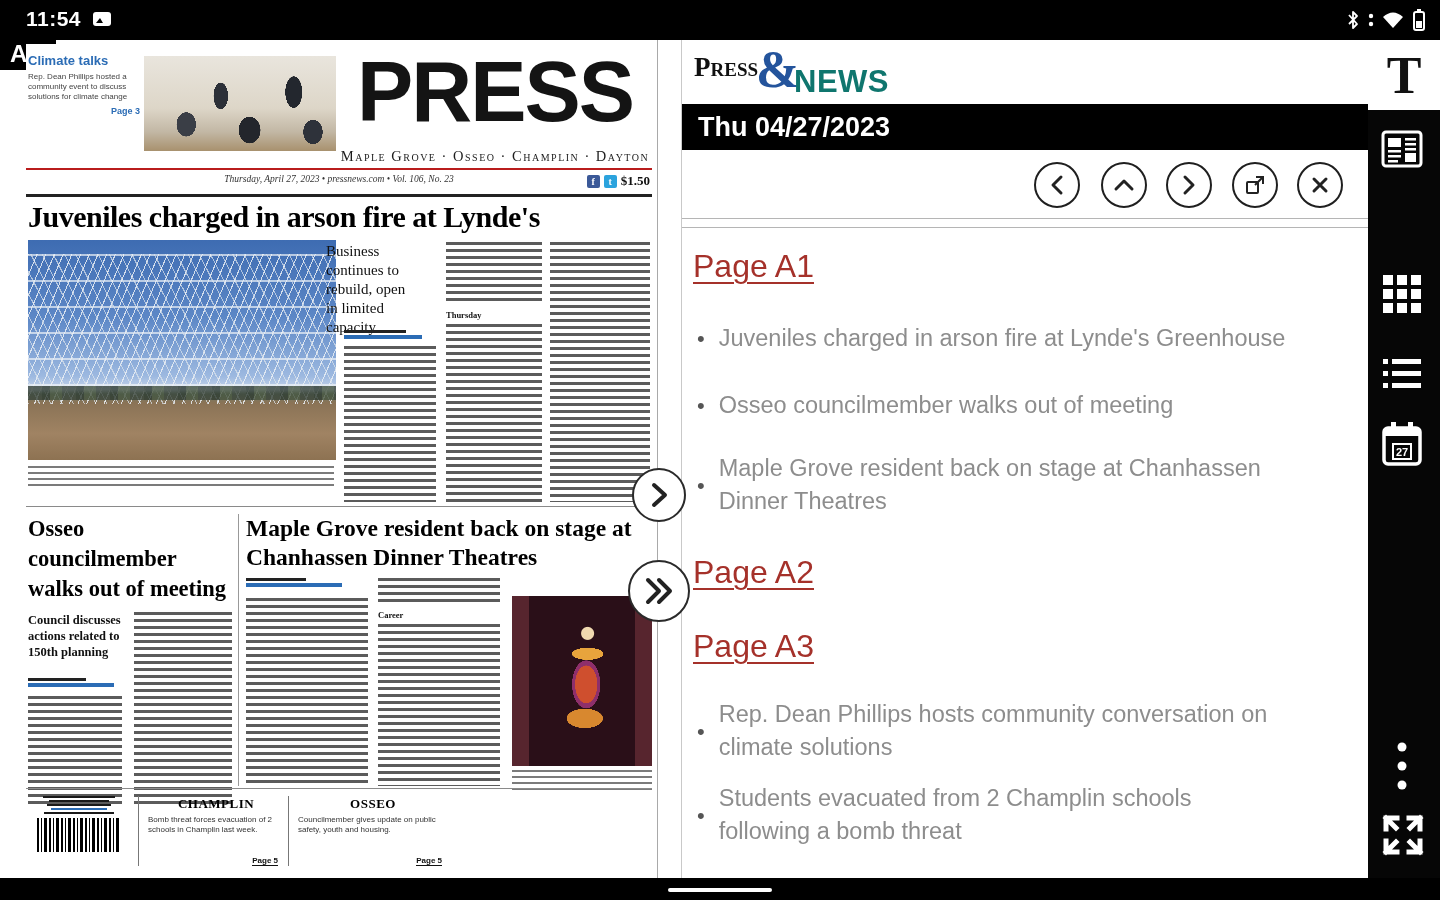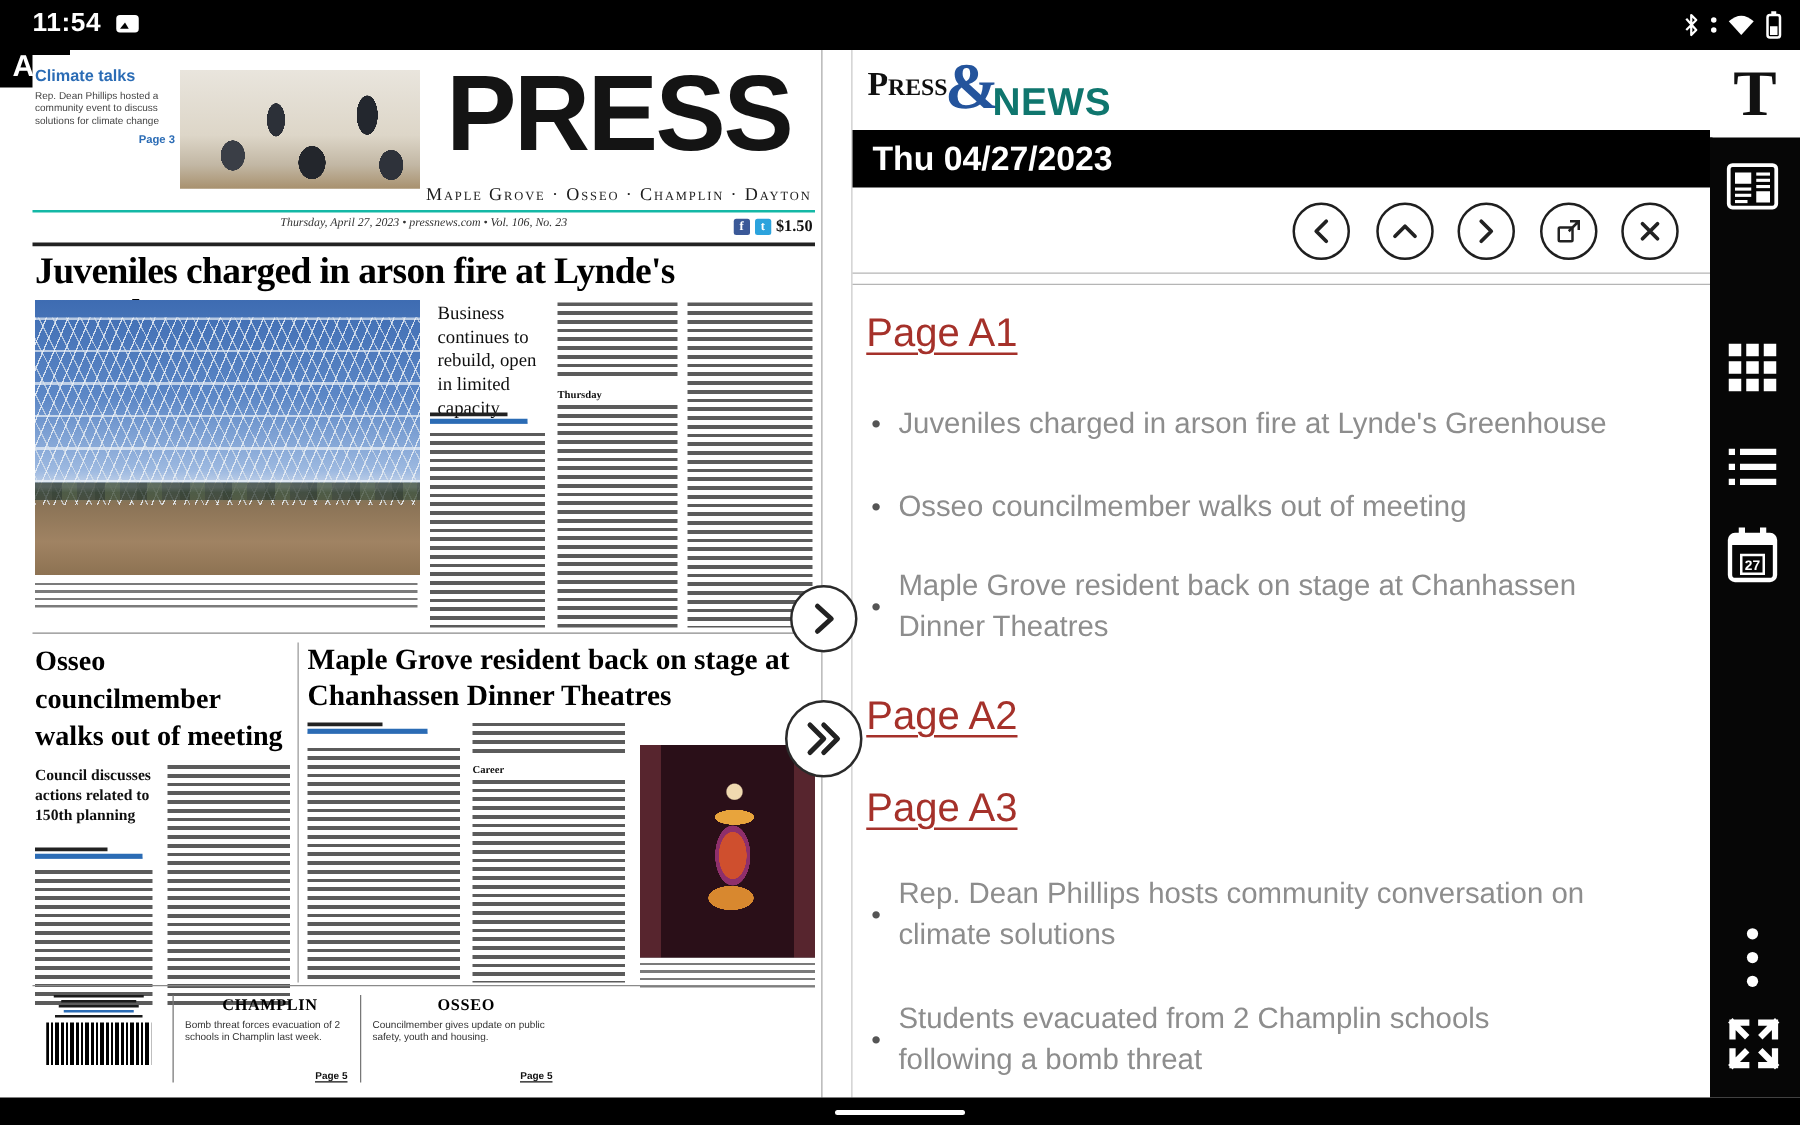--- a/index.html
+++ b/index.html
@@ -38,21 +38,21 @@
       radial-gradient(ellipse 18px 22px at 55% 78%, #23262c 60%, transparent 61%),
       radial-gradient(ellipse 16px 20px at 88% 80%, #2e323a 60%, transparent 61%),
       linear-gradient(180deg,#e9e5dd 0%,#ddd6c8 55%,#c2b7a4 80%,#a8916e 100%);}
 
   .masthead{left:312px;top:2px;width:314px;text-align:center;}
   .masthead-title{font-size:86px;font-weight:bold;letter-spacing:-2px;line-height:90px;color:#141414;
                   transform:scaleX(0.98);transform-origin:center;}
   .masthead-tag{margin-top:12px;font-family:"Liberation Serif",serif;font-variant:small-caps;
                 font-size:14.5px;letter-spacing:1.5px;color:#1c1c1c;}
 
-  .dateline{left:0;top:124px;width:626px;height:24px;border-top:2px solid #14b8a6;
+  .dateline{left:0;top:124px;width:626px;height:24px;border-top:2px solid #b91c1c;
             border-bottom:3px solid #222;}
   .dl-text{position:absolute;left:0;top:4px;width:100%;text-align:center;
            font-family:"Liberation Serif",serif;font-style:italic;font-size:9.5px;color:#333;}
   .dl-right{position:absolute;right:2px;top:3px;display:flex;align-items:center;gap:4px;}
   .sq-icon{width:13px;height:13px;border-radius:2px;color:#fff;font-size:10px;font-weight:bold;
            text-align:center;line-height:13px;font-family:"Liberation Serif",serif;}
   .fb{background:#3b5998;} .tw{background:#2ba3dd;}
   .price{font-family:"Liberation Serif",serif;font-weight:bold;font-size:13px;color:#111;}
 
   .headline1{left:2px;top:156px;width:624px;font-family:"Liberation Serif",serif;
@@ -67,21 +67,21 @@
       repeating-linear-gradient(180deg, rgba(245,248,250,.65) 0 2px, transparent 2px 26px);}
   .photo-gh::after{content:"";position:absolute;left:0;top:146px;width:100%;height:14px;
     background:repeating-linear-gradient(90deg,#39443a 0 14px,#2e3a30 14px 22px,#46543f 22px 34px);opacity:.8;}
 
   
   .gk{background:repeating-linear-gradient(180deg, rgba(45,45,45,.78) 0 3px, transparent 3px 7px);}
   .gk-cap{background:repeating-linear-gradient(180deg, rgba(90,90,90,.8) 0 2px, transparent 2px 6px);}
   .gl{height:3px;background:#2b6cb5;border-bottom:1px solid rgba(43,108,181,.6);}
   .bl{height:3px;background:#222;}
 
-  .deck1{left:324px;top:198px;width:92px;font-family:"Liberation Serif",serif;
+  .deck1{left:300px;top:198px;width:92px;font-family:"Liberation Serif",serif;
          font-size:15px;line-height:19px;color:#101010;}
   .colhead{font-family:"Liberation Serif",serif;font-weight:bold;font-size:8.5px;color:#111;}
 
   .hr1{left:0;top:462px;width:626px;height:1px;background:#8a8a8a;}
   .headline2{font-family:"Liberation Serif",serif;font-weight:bold;font-size:22.5px;
              line-height:30px;color:#000;}
   .deck2{font-family:"Liberation Serif",serif;font-weight:bold;font-size:12.5px;line-height:16px;color:#101010;}
   .vline-s2{left:212px;top:470px;width:1px;height:272px;background:#999;}
   .headline3{font-family:"Liberation Serif",serif;font-weight:bold;font-size:23.5px;
              line-height:29px;color:#000;}
@@ -335,21 +335,21 @@
       <span>Osseo councilmember walks out of meeting</span>
       </div>
     <div class="toc-item" style="left:4px;top:212px;width:630px;">
       <span>Maple Grove resident back on stage at Chanhassen Dinner Theatres</span>
       </div>
     <a class="toc-link" style="left:0;top:314px;">Page A2</a>
     <a class="toc-link" style="left:0;top:388px;">Page A3</a>
     <div class="toc-item" style="left:4px;top:458px;width:640px;">
       <span>Rep. Dean Phillips hosts community conversation on climate solutions</span>
       </div>
-    <div class="toc-item" style="left:4px;top:558px;width:570px;">
+    <div class="toc-item" style="left:4px;top:542px;width:570px;">
       <span>Students evacuated from 2 Champlin schools following a bomb threat</span>
       </div>
   </div>
 
   <div class="abs tbtn">
     <span>T</span>
   </div>
   <div class="abs blackcol"></div>
 
   <div class="abs sbicon" style="left:1379px;top:126px;width:46px;height:46px;">

